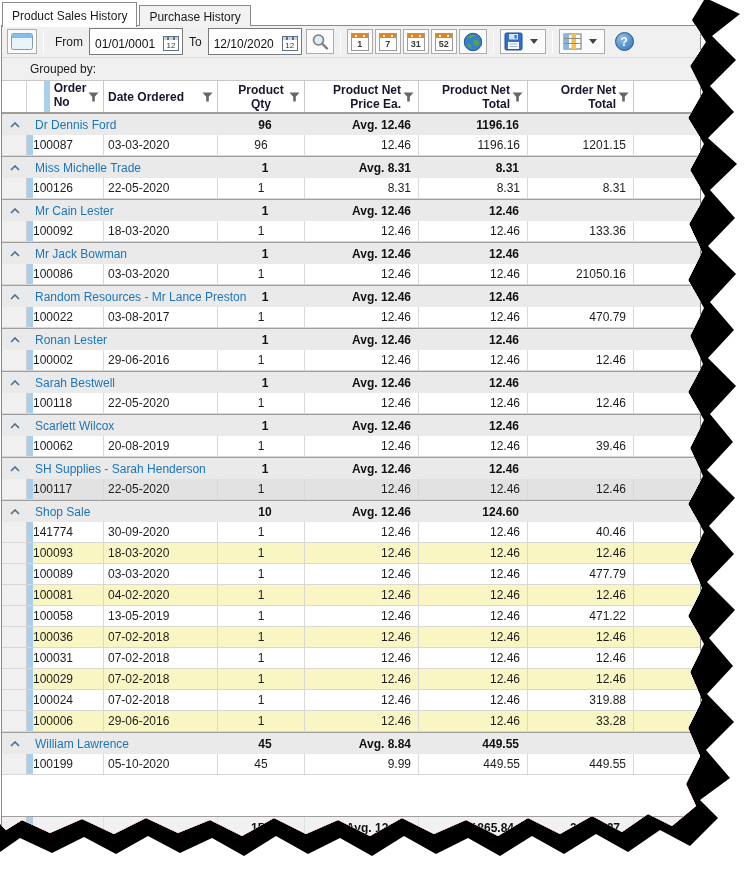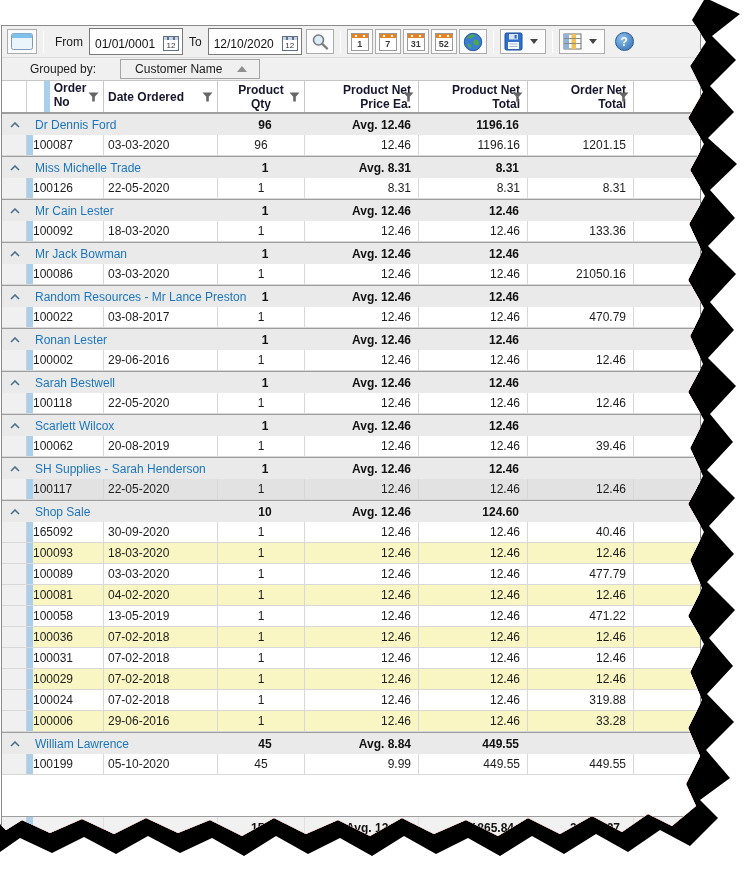--- a/index.html
+++ b/index.html
@@ -53,21 +53,21 @@
   .hdr .hcell { border-right:1px solid #c8c8c8; position:relative; display:flex; flex-direction:column; justify-content:center; line-height:14px; }
   .gutter { width:25px; flex:0 0 25px; border-right:1px solid #cfcfcf; background:#f0f0f0; }
   .hdr .gutter { background:#fff; }
   .strip { width:6px; flex:0 0 6px; background:#a9cfec; align-self:stretch; }
   .w-order { width:77px; flex:0 0 77px; } .w-date { width:114px; flex:0 0 114px; }
   .w-qty { width:87px; flex:0 0 87px; } .w-price { width:114px; flex:0 0 114px; }
   .w-ptotal { width:109px; flex:0 0 109px; } .w-ototal { width:106px; flex:0 0 106px; }
   .w-fill { flex:1 1 auto; border-right:none !important; }
   .h-left { align-items:flex-start; padding-left:4px; }
   .h-center { align-items:center; }
-  .h-right { align-items:flex-end; padding-right:7px; }
+  .h-right { align-items:flex-end; padding-right:17px; }
   .h-order { flex-direction:row !important; padding-left:0 !important; }
   .h-order .htxt { display:flex; flex-direction:column; justify-content:center; padding-left:4px; }
   .funnel { position:absolute; right:4px; top:50%; margin-top:-5px; }
 
   .grid-body { flex:1 1 auto; background:#fff; overflow:hidden; }
   .grow { position:relative; display:flex; height:22px; background:#eaeaea; border-top:1px solid #9e9e9e; align-items:center; font-size:12px; }
   .grow .chev { position:absolute; left:8px; top:8px; }
   .grow .g-name { position:absolute; left:33px; color:#1b75bc; white-space:nowrap; }
   .grow .g-qty { position:absolute; left:219px; width:88px; text-align:center; font-weight:bold; color:#111; }
   .grow .g-avg { position:absolute; left:307px; width:115px; text-align:right; padding-right:13px; font-weight:bold; color:#111; }
@@ -88,20 +88,24 @@
   .footer .cell-r { justify-content:flex-end; padding-right:13px; }
 </style>
 </head>
 <body>
 
 <div class="canvas">
   <div class="tear-black"></div>
 
   <div class="app">
 
+    <div class="tabbar">
+      <div class="tab active">Product Sales History</div>
+      <div class="tab">Purchase History</div>
+    </div>
 
     <div class="panel">
 
       <div class="toolbar">
         <div class="tb-btn">
           <svg width="22" height="17">
             <rect x="0.5" y="0.5" width="21" height="16" rx="2" fill="#eaf4fb" stroke="#7e9cb8"></rect>
             <path d="M1 5 h20 v-2.5 a2 2 0 0 0 -2 -2 h-16 a2 2 0 0 0 -2 2 Z" fill="#7ec0ea"></path>
           </svg>
         </div>
@@ -201,24 +205,20 @@
           <span class="dd-arrow"></span>
         </div>
 
         <div class="help-btn">
           <span>?</span>
         </div>
       </div>
 
       <div class="groupbar">
         <span class="lbl">Grouped by:</span>
-        <div class="group-btn">
-          <span>Customer Name</span>
-          <span class="sort-asc"></span>
-        </div>
       </div>
 
       <div class="grid">
         <div class="hdr">
           <div class="gutter"></div>
           <div class="hcell w-order h-left h-order">
             <span class="strip"></span>
             <span class="htxt">
               <span>Order</span>
               <span>No</span>
@@ -488,21 +488,21 @@
     <span class="g-name">Shop Sale</span>
     <span class="g-qty">10</span>
     <span class="g-avg">Avg. 12.46</span>
     <span class="g-total">124.60</span>
   </div>
 
   <div class="row">
     <div class="gutter"></div>
     <div class="cell w-order c-order">
       <span class="strip"></span>
-      <span class="ordno">165092</span>
+      <span class="ordno">141774</span>
     </div>
     <div class="cell w-date cell-l">30-09-2020</div>
     <div class="cell w-qty cell-c">1</div>
     <div class="cell w-price cell-r">12.46</div>
     <div class="cell w-ptotal cell-r">12.46</div>
     <div class="cell w-ototal cell-r">40.46</div>
     <div class="cell w-fill"></div>
   </div>
 
   <div class="row alt">

